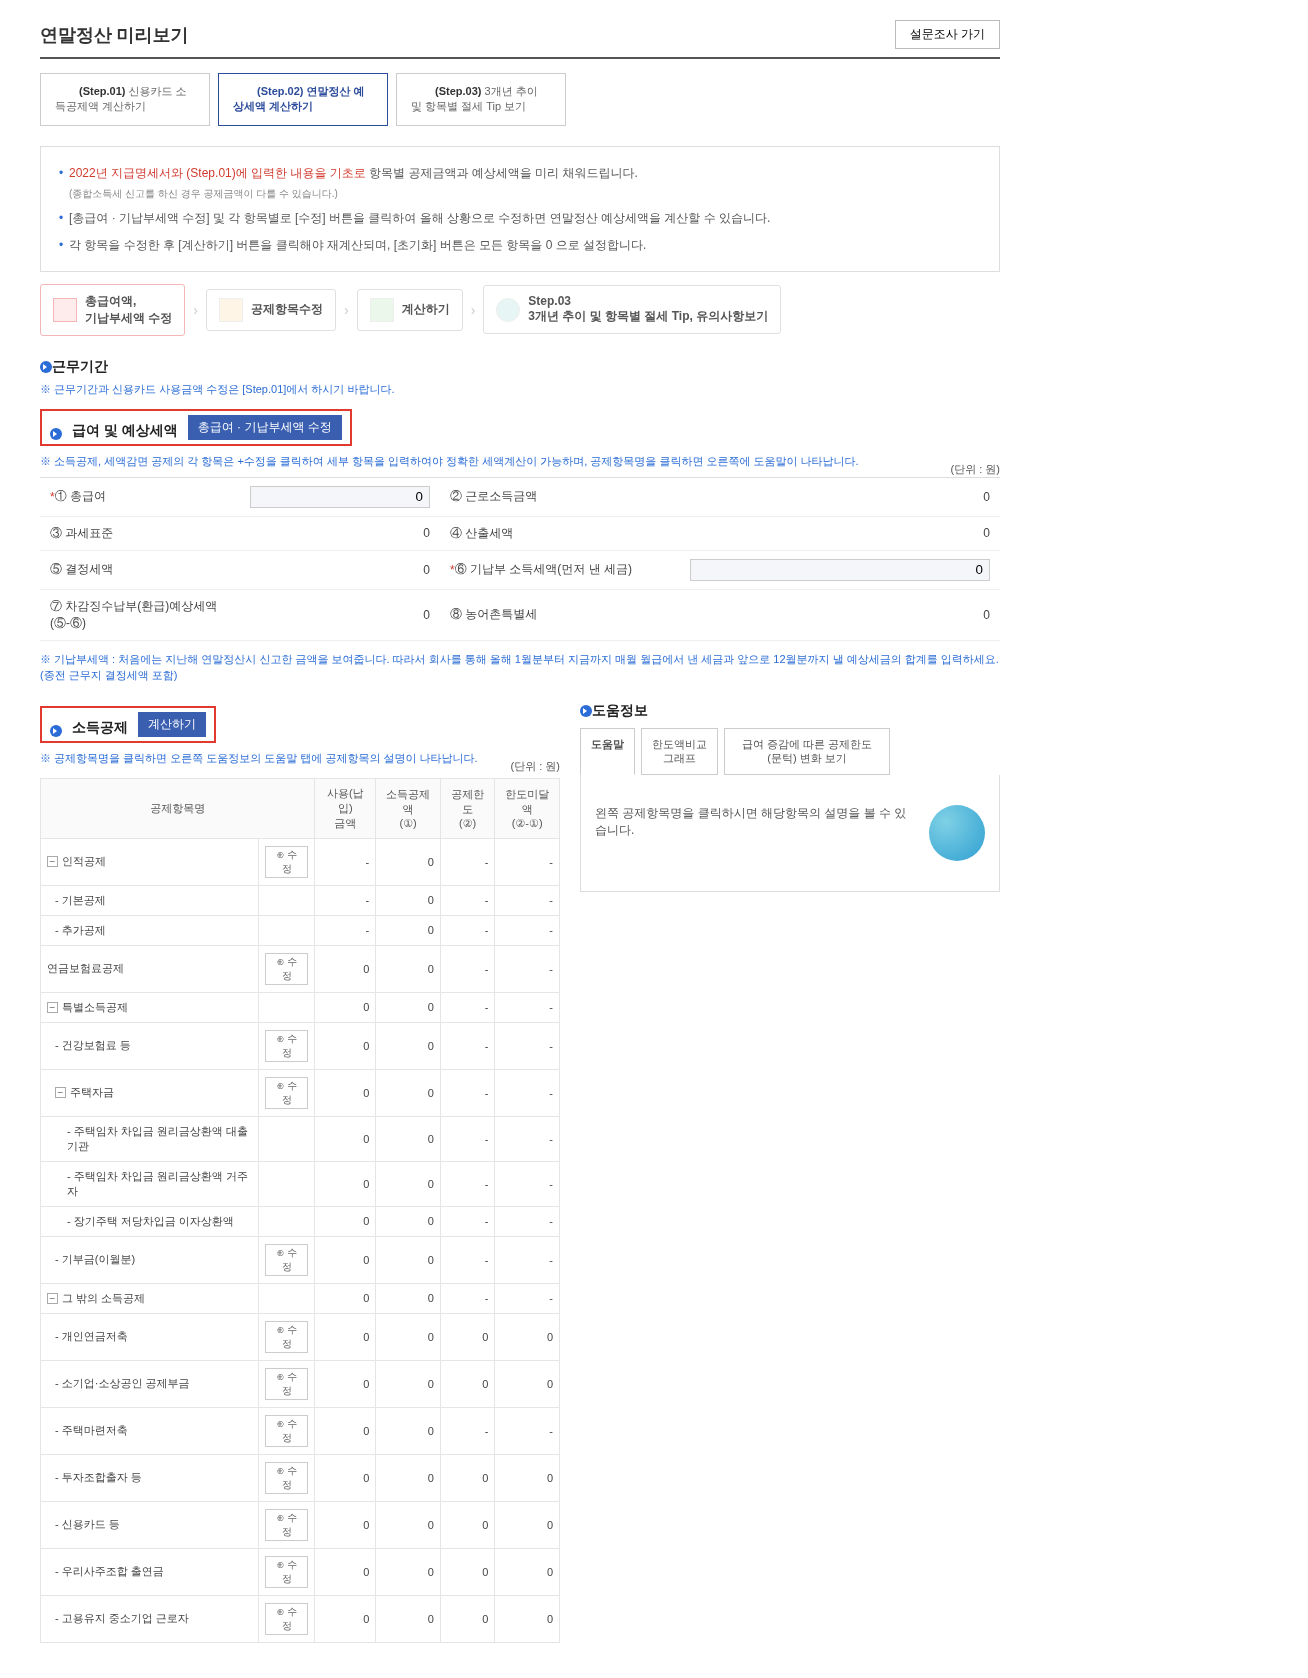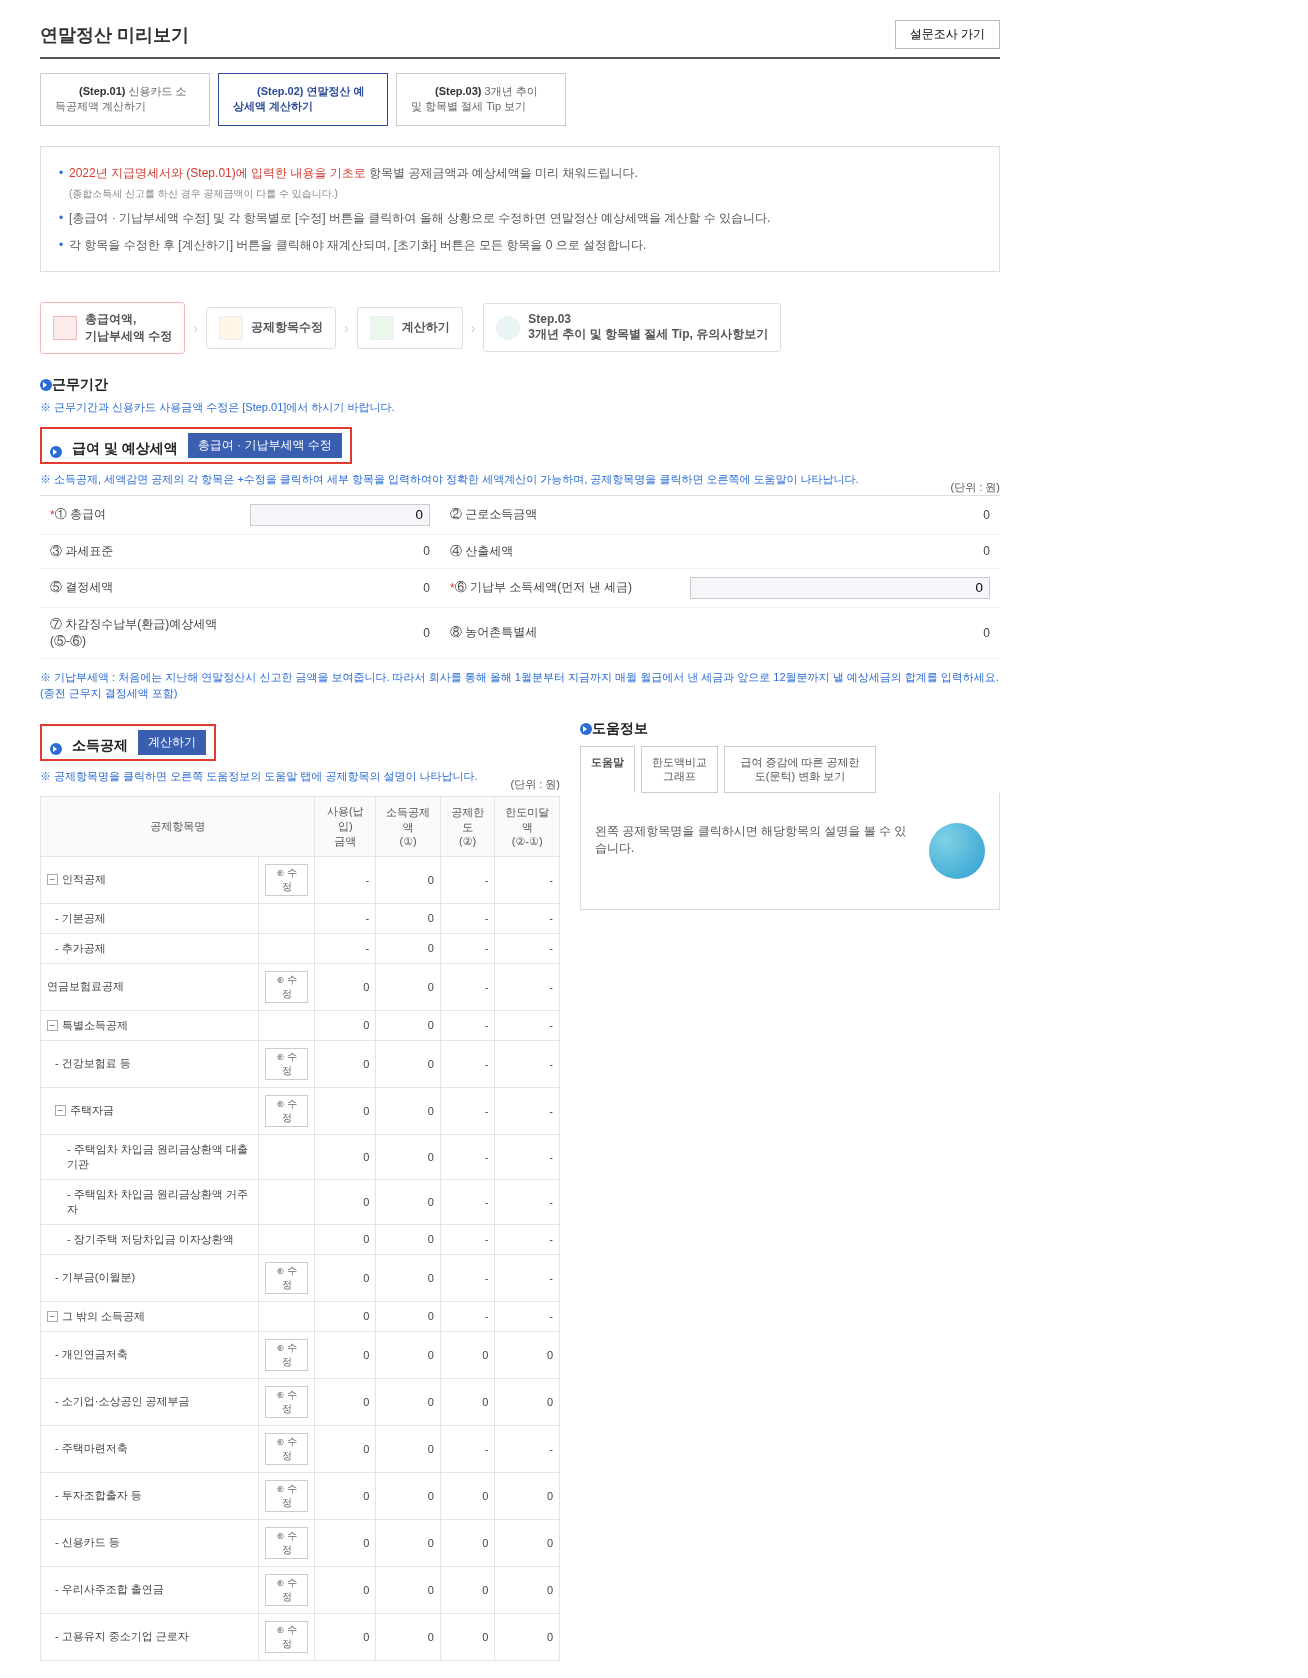--- a/index.html
+++ b/index.html
@@ -1,26 +1,26 @@
 <!DOCTYPE html>
 <html><head>
 <meta charset="utf-8">
 <style>
 * { margin:0; padding:0; box-sizing:border-box; font-family:"Malgun Gothic","맑은 고딕",sans-serif; }
 body { background:#fff; color:#333; font-size:12px; padding:20px; width:1308px; }
 .main-wrap { width:960px; margin-left:20px; }
 .page-head { display:flex; justify-content:space-between; align-items:center; border-bottom:2px solid #555; padding-bottom:8px; }
-.page-title { font-size:18px; font-weight:bold; color:#333; }
+.page-title { font-size:18px; font-weight:bold; color:#333;font-family:Liberation Serif, serif; }
 .survey-btn { border:1px solid #bbb; background:#fff; padding:5px 14px; font-size:12px; cursor:pointer; }
 .step-tabs { display:flex; gap:8px; margin:14px 0 20px 0; }
 .step-tab { border:1px solid #ccc; padding:10px 14px; width:170px; font-size:11px; color:#666; line-height:1.4; }
 .step-tab.active { border:1px solid #2b4b9b; color:#2b4b9b; font-weight:bold; }
 .step-tab b { color:#333;padding-left:24px; }
 .step-tab.active b { color:#2b4b9b; }
-.info-box { border:1px solid #ddd; padding:16px 18px 10px 18px; margin-bottom:30px; }
+.info-box { border:1px solid #ddd; padding:16px 18px 10px 18px; margin-bottom:12px; }
 .info-box li { list-style:none; position:relative; padding-left:10px; font-size:12px; color:#555; line-height:1.7; margin-bottom:6px; }
 .info-box li::before { content:"•"; position:absolute; left:0; color:#2b6cd6; }
 .info-box li .red { color:#d23a2e; font-weight:normal; }
 .info-box li small { color:#888; display:block; margin-top:2px; }
 .flow-row { display:flex; align-items:center; gap:8px; margin-bottom:22px; }
 .flow-card { border:1px solid #e0e0e0; border-radius:3px; padding:8px 12px; display:flex; align-items:center; gap:8px; font-size:12px; color:#555; font-weight:bold; }
 .flow-card.pink { border:1px solid #f4b6b6; }
 .flow-ico { width:24px; height:24px; display:inline-block; border:1px solid #eee; }
 .flow-ico.pink { background:#fdeceb; border-color:#f4b6b6; }
 .flow-ico.orange { background:#fff5e6; }
@@ -360,21 +360,21 @@
 
     <div class="right-col">
       <div class="sec-head" style="margin-top:0">
         <span class="bullet"></span>
         <span class="sec-title">도움정보</span>
       </div>
       <div class="help-tabs">
         <div class="help-tab active">도움말</div>
         <div class="help-tab" style="white-space:pre-line">한도액비교
 그래프</div>
-        <div class="help-tab" style="width:152px">급여 증감에 따른 공제한도(문턱) 변화 보기</div>
+        <div class="help-tab" style="width:166px">급여 증감에 따른 공제한도(문턱) 변화 보기</div>
       </div>
       <div class="help-body">
         <div>왼쪽 공제항목명을 클릭하시면 해당항목의 설명을 볼 수 있습니다.</div>
         <span class="help-icon"></span>
       </div>
     </div>
   </div>
 
 </div>
 

